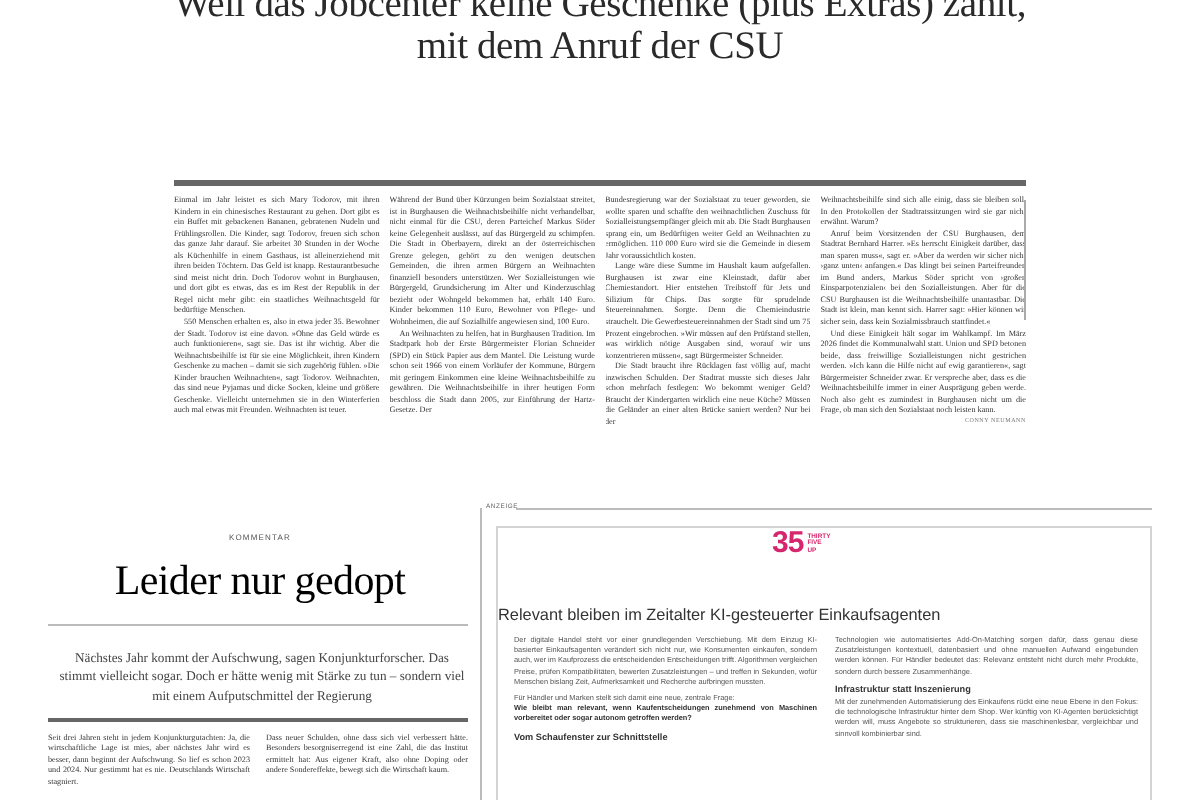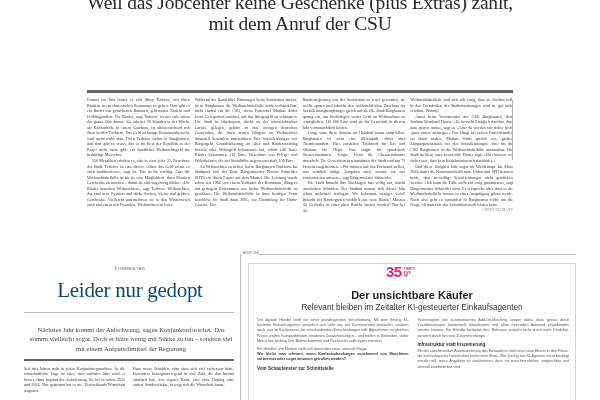--- a/index.html
+++ b/index.html
@@ -28,21 +28,21 @@
     position: absolute; left: 512px; top: 100px; width: 4px; height: 60px;
     border-left: 1px solid #aaa;
   }
 
   .comment-label {
     position: absolute; left: 20px; top: 266px; width: 220px; text-align: center;
     font-family: "Liberation Sans", sans-serif; font-size: 4px; letter-spacing: 0.6px; color: #555;
   }
   .comment-title {
     position: absolute; left: 20px; top: 278px; width: 220px; text-align: center;
-    font-family: "Liberation Serif", serif; font-size: 21px; color: #0c4a6e; letter-spacing: -0.3px;
+    font-family: "Liberation Serif", serif; font-size: 21px; color: #000000; letter-spacing: -0.3px;
   }
   .comment-rule-top { position: absolute; left: 24px; top: 312px; width: 210px; height: 1px; background: #bbb; }
   .comment-lead {
     position: absolute; left: 28px; top: 325px; width: 206px; text-align: center;
     font-family: "Liberation Serif", serif; font-size: 6.6px; line-height: 9.3px; color: #444;
   }
   .comment-rule-bottom { position: absolute; left: 24px; top: 359px; width: 210px; height: 2px; background: #666; }
   .comment-cols { position: absolute; left: 24px; top: 366px; width: 210px; height: 34px; display: flex; gap: 8px; overflow: hidden; }
   .comment-cols .col { font-size: 4.1px; line-height: 5.4px; }
 
@@ -51,36 +51,36 @@
   .ad-label {
     position: absolute; left: 243px; top: 251px;
     font-family: "Liberation Sans", sans-serif; font-size: 3.2px; color: #666; letter-spacing: 0.3px;
   }
   .ad-label-rule { position: absolute; left: 258px; top: 254px; width: 318px; height: 1px; background: #bbb; }
 
   .ad-box {
     position: absolute; left: 248px; top: 263px; width: 328px; height: 145px;
     border: 1px solid #d4d4d4; background: #fff;
   }
-  .ad-logo { position: absolute; left: 137px; top: 0px; height: 16px; display: flex; align-items: center; }
+  .ad-logo { position: absolute; left: 137px; top: 0px; height: 16px; display: flex; align-items: flex-start; }
   .ad-logo .num {
     font-family: "Liberation Sans", sans-serif; font-size: 15px; line-height: 16px;
     color: #d6276e; font-weight: 700; letter-spacing: -0.5px;
   }
   .ad-logo .words {
     margin-left: 2px; margin-top: 3px;
     font-family: "Liberation Sans", sans-serif; font-size: 3.2px; line-height: 3.4px;
     color: #d6276e; font-weight: 700;
   }
   .ad-title {
     position: absolute; left: 0; top: 25px; width: 100%; text-align: center;
     font-family: "Liberation Sans", sans-serif; font-weight: 700; font-size: 11px; color: #222;
   }
   .ad-sub {
-    position: absolute; left: 0; top: 39px; width: 100%; text-align: center;
+    position: absolute; left: 0; top: 39px; width: 100%; text-align: left;
     font-family: "Liberation Sans", sans-serif; font-size: 8.2px; color: #333; white-space: nowrap;
   }
   .ad-cols {
     position: absolute; left: 8px; top: 54px; width: 312px; display: flex; gap: 9px;
     font-family: "Liberation Sans", sans-serif; font-size: 3.7px; line-height: 5.2px; color: #555;
   }
   .ad-cols .acol { flex: 1; text-align: justify; }
   .ad-cols p { margin-bottom: 3px; }
   .ad-cols .bold { font-weight: 700; color: #333; }
   .ad-cols .h { font-weight: 700; font-size: 4.6px; color: #333; margin: 3px 0 2px; }
@@ -140,21 +140,20 @@
 
 <div class="ad-box">
   <div class="ad-logo">
     <span class="num">35</span>
     <span class="words">
       <span style="display:block">THIRTY</span>
       <span style="display:block">FIVE</span>
       <span style="display:block">UP</span>
     </span>
   </div>
-  <div class="ad-title">Der unsichtbare Käufer</div>
   <div class="ad-sub">Relevant bleiben im Zeitalter KI-gesteuerter Einkaufsagenten</div>
   <div class="ad-cols">
     <div class="acol">
       <p>Der digitale Handel steht vor einer grundlegenden Verschiebung. Mit dem Einzug KI-basierter Einkaufsagenten verändert sich nicht nur, wie Konsumenten einkaufen, sondern auch, wer im Kaufprozess die entscheidenden Entscheidungen trifft. Algorithmen vergleichen Preise, prüfen Kompatibilitäten, bewerten Zusatzleistungen – und treffen in Sekunden, wofür Menschen bislang Zeit, Aufmerksamkeit und Recherche aufbringen mussten.</p>
       <p style="margin-bottom:0">Für Händler und Marken stellt sich damit eine neue, zentrale Frage:</p>
       <p class="bold">Wie bleibt man relevant, wenn Kaufentscheidungen zunehmend von Maschinen vorbereitet oder sogar autonom getroffen werden?</p>
       <div class="h">Vom Schaufenster zur Schnittstelle</div>
     </div>
     <div class="acol">
       <p>Technologien wie automatisiertes Add-On-Matching sorgen dafür, dass genau diese Zusatzleistungen kontextuell, datenbasiert und ohne manuellen Aufwand eingebunden werden können. Für Händler bedeutet das: Relevanz entsteht nicht durch mehr Produkte, sondern durch bessere Zusammenhänge.</p>

